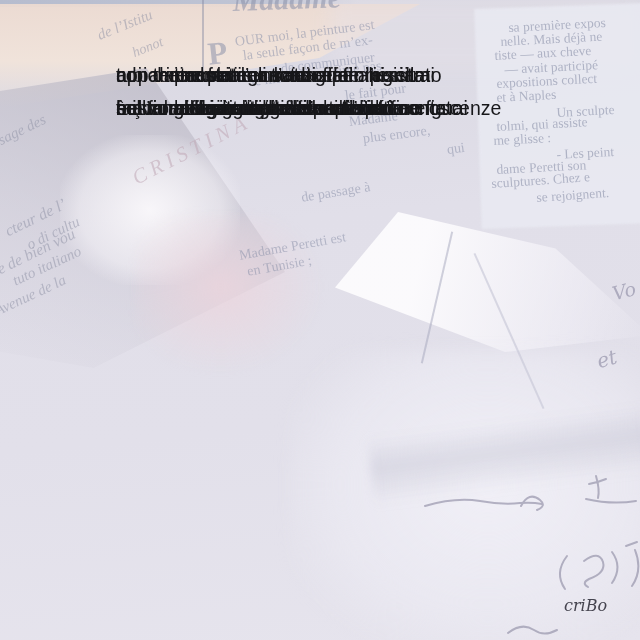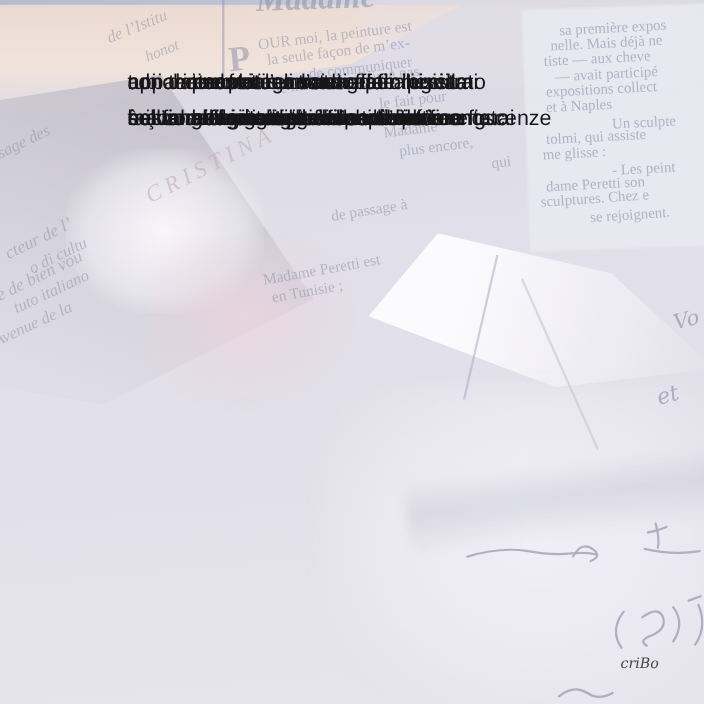--- a/index.html
+++ b/index.html
@@ -45,21 +45,21 @@
   .frag.big{font-weight:bold;font-style:italic;color:#8a90a8;opacity:.55;}
   .frag.cristina{color:#c0a8b6;opacity:.55;letter-spacing:5px;font-style:italic;}
   
   .title{left:182px;top:19px;font-size:21.5px;font-weight:bold;color:#101014;letter-spacing:.2px;}
   .poem{left:0;top:62px;width:640px;color:#17171a;font-size:19.5px;line-height:26.15px;}
   .poem{position:absolute;}
   .stanza{position:relative;}
   .stanza2{margin-top:33px;}
   .ln{position:relative;padding-left:116px;white-space:nowrap;}
   .ln.ind{padding-left:174px;}
-  .signature{left:564px;top:596px;font-family:"DejaVu Serif",serif;font-style:italic;font-size:13px;color:#45444f;}
+  .signature{left:564px;top:596px;font-family:"DejaVu Serif",serif;font-style:italic;font-size:16px;color:#45444f;}
   .scribbles{left:0;top:0;}
 </style>
 </head>
 <body>
 
 <div id="canvas">
 
   <div class="bg bg-topstrip"></div>
   <div class="bg bg-pinkband"></div>
   <div class="bg bg-pinkband2"></div>

